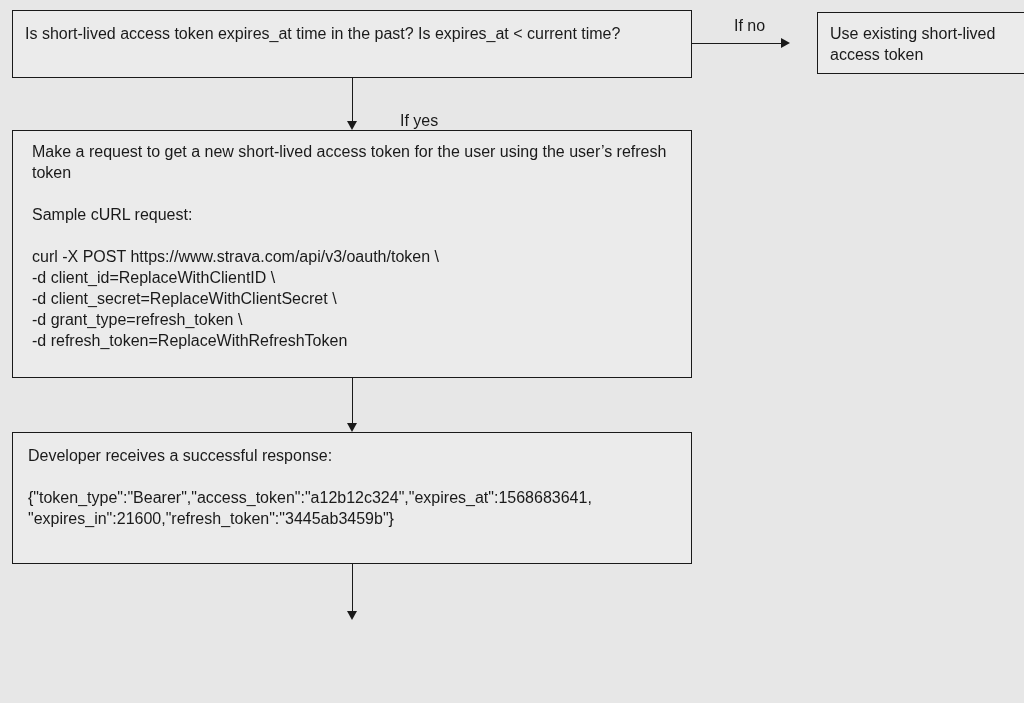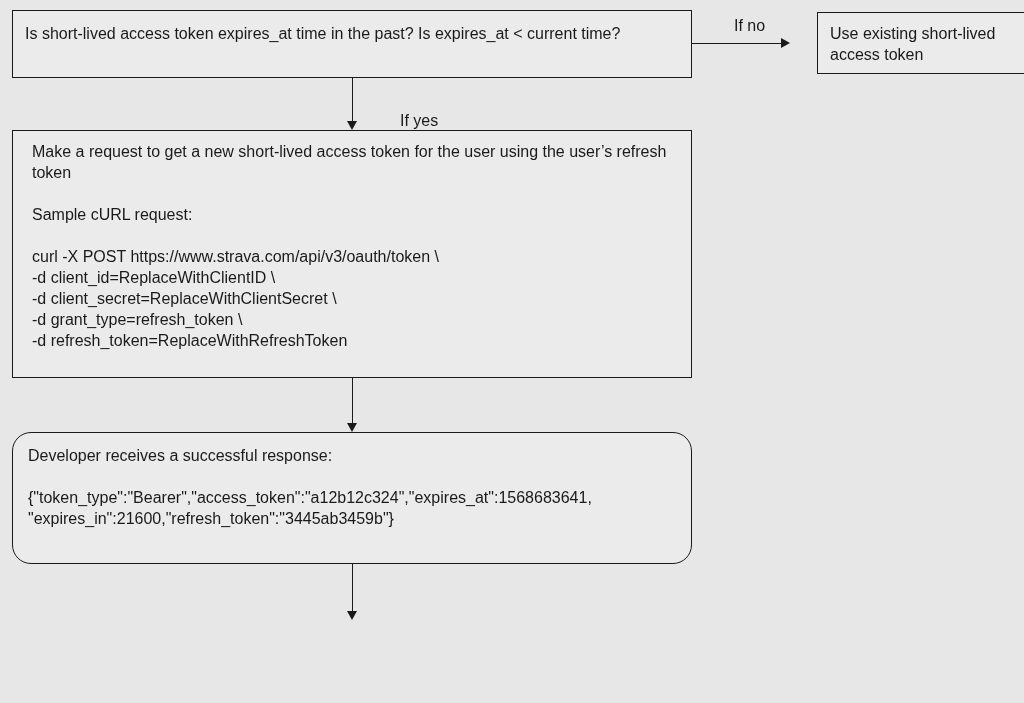--- a/index.html
+++ b/index.html
@@ -26,21 +26,21 @@
     background: var(--box-background);
     border: 1px solid var(--border);
     font-size: 16px;
     line-height: 21px;
     white-space: pre-line;
     overflow: hidden;
   }
   .box-decision   { left: 12px;  top: 10px;  width: 680px; height: 68px;  padding: 12px 12px; }
   .box-existing   { left: 790px; top: 12px;  width: 222px; height: 62px;  padding: 10px 12px; margin-left: 27px; }
   .box-refresh    { left: 12px;  top: 130px; width: 680px; height: 248px; padding: 10px 19px; }
-  .box-response   { left: 12px;  top: 432px; width: 680px; height: 132px; padding: 12px 15px; border-radius: 19px; }
+  .box-response   { left: 12px;  top: 432px; width: 680px; height: 132px; padding: 12px 15px; }
   .box-store      { left: 12px;  top: 620px; width: 680px; height: 64px;  padding: 10px 15px; }
 
   .edge-label {
     position: absolute;
     font-size: 16px;
     line-height: 21px;
     color: var(--text);
   }
   .label-no  { left: 716px; top: 15px; margin-left: 18px; }
   .label-yes { left: 400px; top: 110px; }

